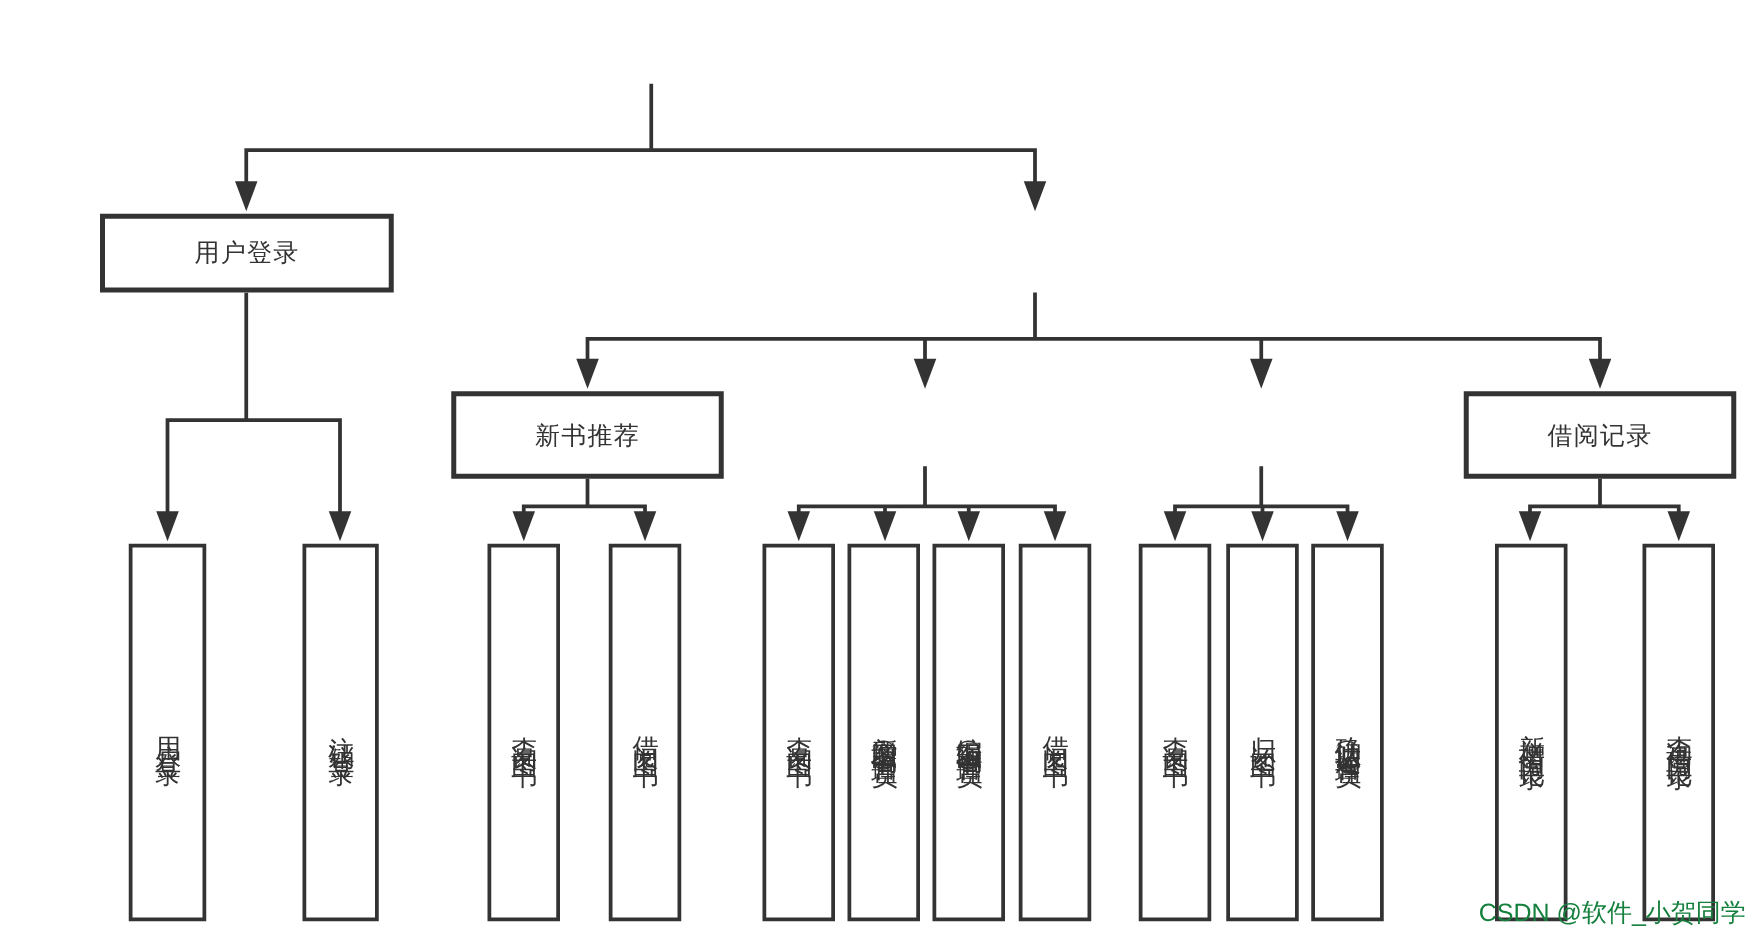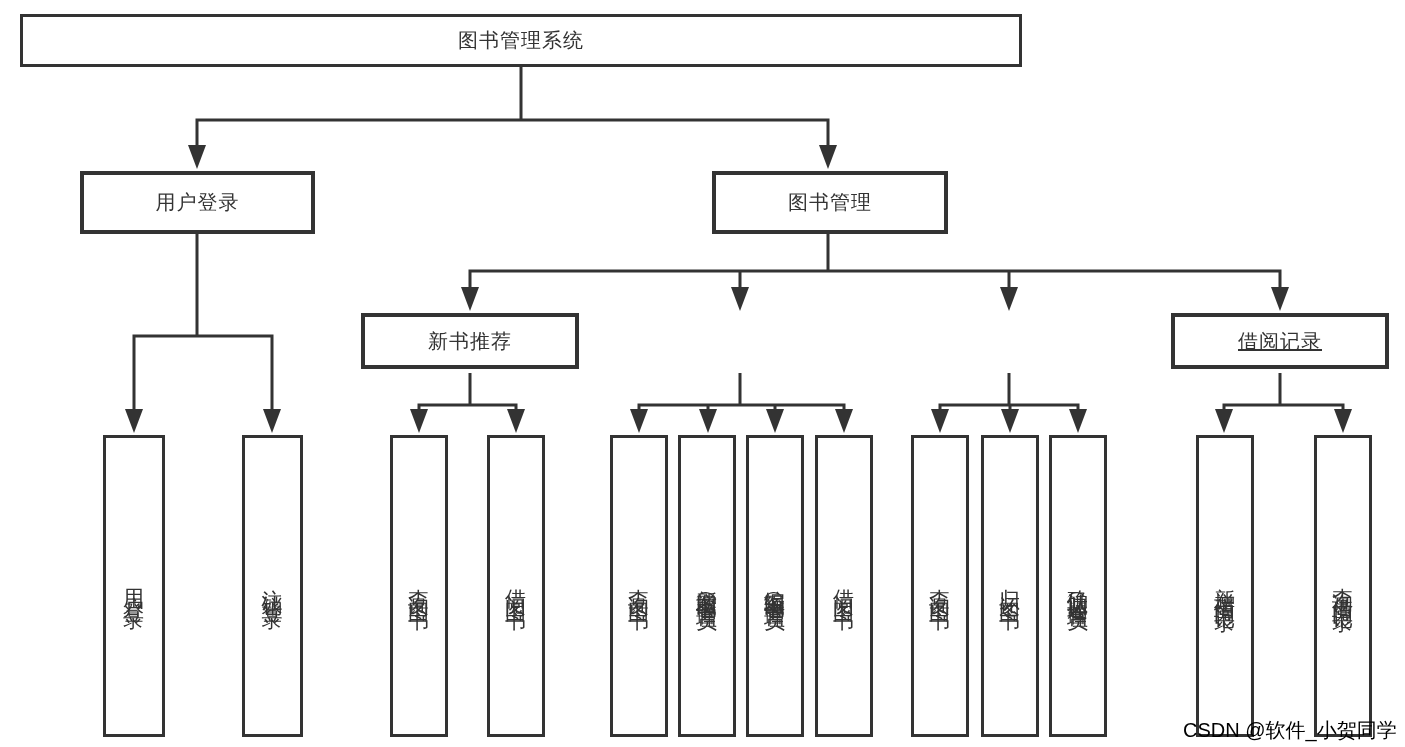--- a/index.html
+++ b/index.html
@@ -32,25 +32,25 @@
     justify-content: center;
     text-align: center;
   }
 
   .hnode { font-size: 20px; letter-spacing: 1px; }
 
   .root-node  { left: 20px;  top: 14px;  width: 1002px; height: 53px; }
   .login-node { left: 80px;  top: 171px; width: 235px;  height: 63px; border-width: 4px; }
   .mgmt-node  { left: 712px; top: 171px; width: 236px;  height: 63px; border-width: 4px; }
 
-  .l2-node { top: 313px; width: 218px; height: 56px; border-width: 4px; }
+  .l2-node { top: 313px; width: 218px; height: 70px; border-width: 4px; }
   .l2-newbook { left: 361px; }
   .l2-borrow  { left: 631px; }
   .l2-current { left: 900px; }
-  .l2-records { left: 1171px; text-decoration: underline; }
+  .l2-records { left: 1171px; }
 
   .leaf {
     top: 435px;
     height: 302px;
     writing-mode: vertical-rl;
     text-orientation: upright;
     font-size: 21px;
     letter-spacing: 7px;
     line-height: 1;
   }
@@ -66,21 +66,21 @@
   .leaf-d2 { left: 981px;  width: 58px; }
   .leaf-d3 { left: 1049px; width: 58px; letter-spacing: 3px; }
   .leaf-e1 { left: 1196px; width: 58px; letter-spacing: 5px; }
   .leaf-e2 { left: 1314px; width: 58px; letter-spacing: 5px; }
 
   .watermark {
     position: absolute;
     left: 1183px;
     top: 717px;
     font-size: 20px;
-    color: #000000;
+    color: #15803d;
     white-space: nowrap;
   }
 </style>
 </head>
 <body>
 
 <div class="canvas">
 
   <svg class="connectors" width="1405" height="747" viewBox="0 0 1405 747" xmlns="http://www.w3.org/2000/svg">
     <g stroke="#333333" stroke-width="3" fill="none">
@@ -118,24 +118,22 @@
       <polygon points="766,409 784,409 775,433"></polygon>
       <polygon points="835,409 853,409 844,433"></polygon>
       <polygon points="931,409 949,409 940,433"></polygon>
       <polygon points="1001,409 1019,409 1010,433"></polygon>
       <polygon points="1069,409 1087,409 1078,433"></polygon>
       <polygon points="1215,409 1233,409 1224,433"></polygon>
       <polygon points="1334,409 1352,409 1343,433"></polygon>
     </g>
   </svg>
 
-  <div class="node hnode root-node">图书管理系统</div>
 
   <div class="node hnode login-node">用户登录</div>
-  <div class="node hnode mgmt-node">图书管理</div>
 
   <div class="node hnode l2-node l2-newbook">新书推荐</div>
   <div class="node hnode l2-node l2-records">借阅记录</div>
 
   <div class="node leaf leaf-a1">用户登录</div>
   <div class="node leaf leaf-a2">注销登录</div>
 
   <div class="node leaf leaf-b1">查询图书</div>
   <div class="node leaf leaf-b2">借阅图书</div>
 

